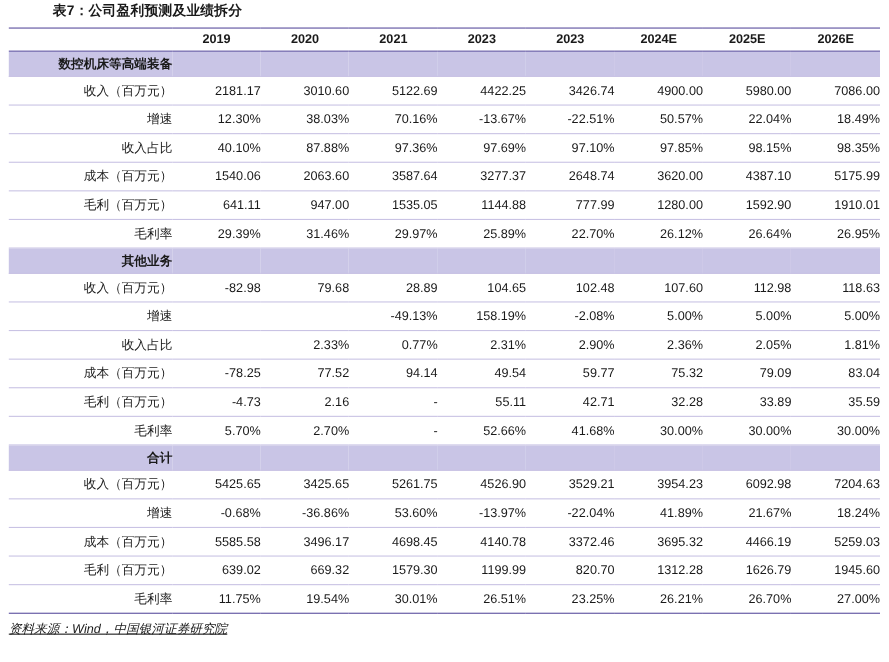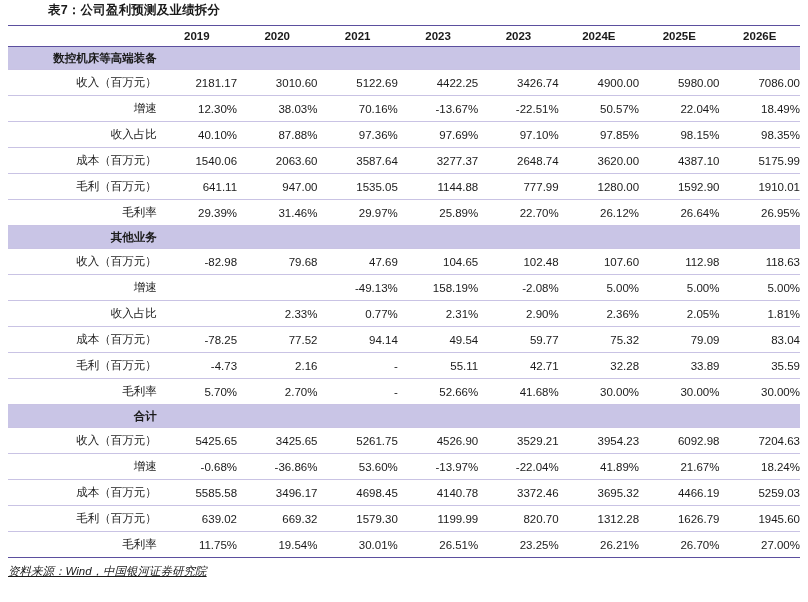--- a/index.html
+++ b/index.html
@@ -214,21 +214,21 @@
           <td></td>
           <td></td>
           <td></td>
           <td></td>
           <td></td>
         </tr>
         <tr>
           <td class="label">收入（百万元）</td>
           <td>-82.98</td>
           <td>79.68</td>
-          <td>47.69</td>
+          <td>28.89</td>
           <td>104.65</td>
           <td>102.48</td>
           <td>107.60</td>
           <td>112.98</td>
           <td>118.63</td>
         </tr>
         <tr>
           <td class="label">增速</td>
           <td></td>
           <td></td>

